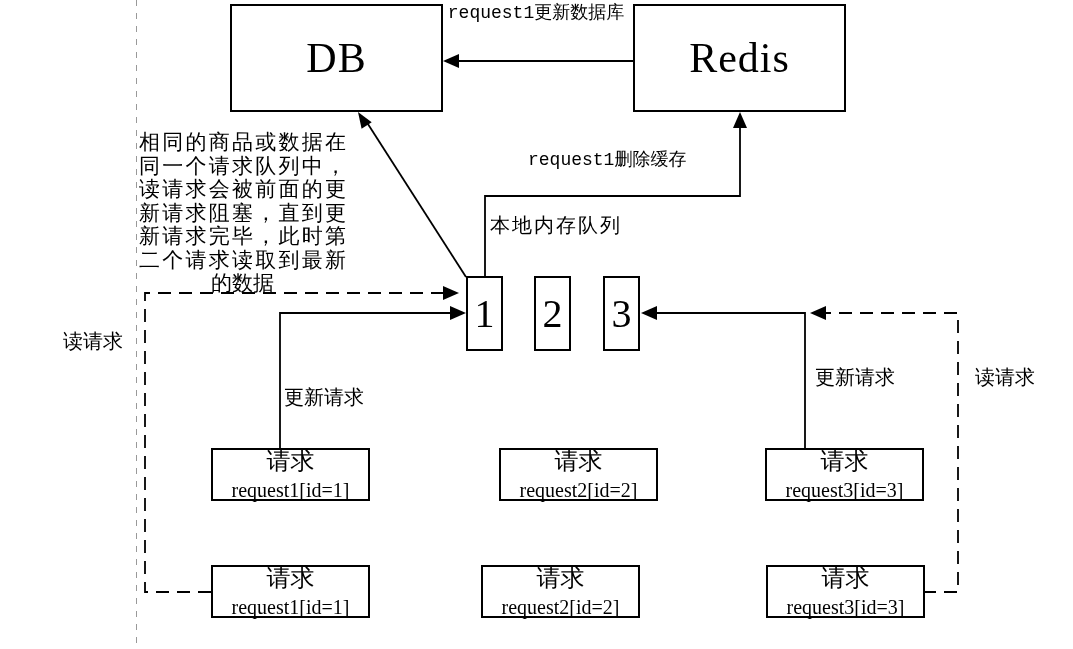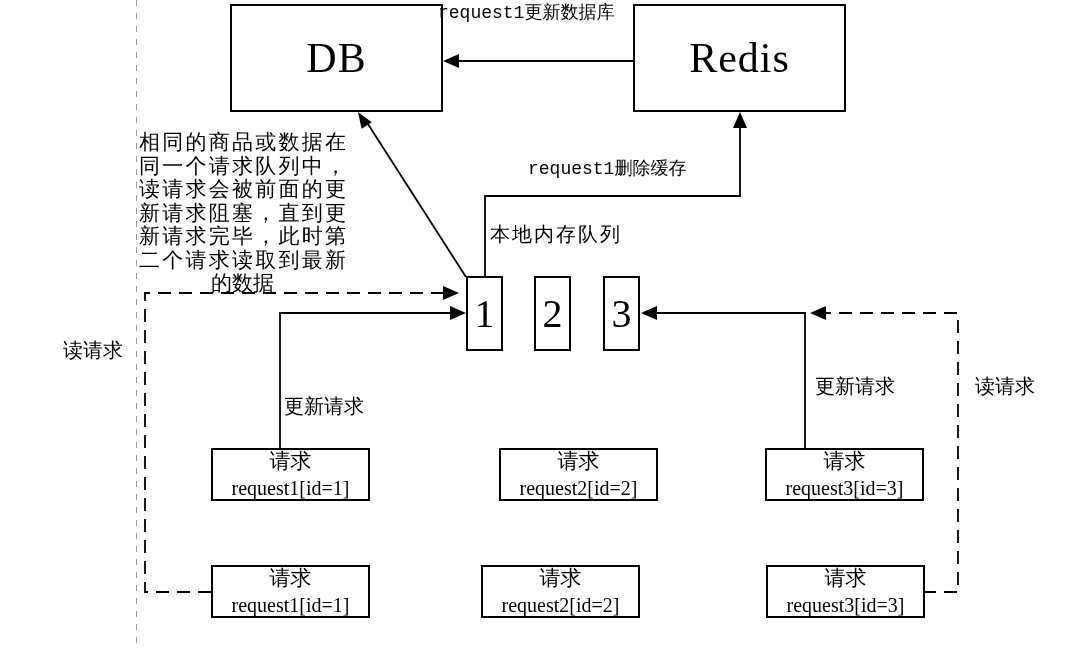--- a/index.html
+++ b/index.html
@@ -33,42 +33,41 @@
     position:absolute;
     width:159px;height:53px;
     border:2px solid #000;
     background:#fff;
     box-sizing:border-box;
     display:flex;flex-direction:column;
     align-items:center;justify-content:center;
     line-height:1.35;
   }
   .req-title{
-    font-size:21px;
+    font-size:24px;
     font-family:"Liberation Serif","DejaVu Serif",serif;
   }
   .req-id{
     font-size:20px;
     font-family:Liberation Serif, serif;
     white-space:nowrap;
   }
   .lbl{
     position:absolute;
     font-size:20px;
     white-space:nowrap;
     font-family:"Liberation Serif","DejaVu Serif",serif;
-    margin-top:9px;
   }
   .lbl-code{
     font-family:"Liberation Mono","DejaVu Sans Mono",monospace;
     font-size:18px;
   }
   #edge-update-db{
     position:absolute;left:438px;top:2px;width:196px;
-    text-align:left;white-space:normal;
+    text-align:center;white-space:normal;
     font-family:"Liberation Mono","DejaVu Sans Mono",monospace;
     font-size:18px;line-height:23px;
   }
   #side-note{
     position:absolute;left:139px;top:131px;width:207px;
     font-size:21px;line-height:23.5px;
     text-align:justify;text-align-last:center;
     font-family:"Liberation Serif","DejaVu Serif",serif;
   }
 </style>

